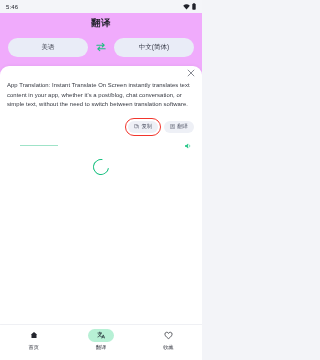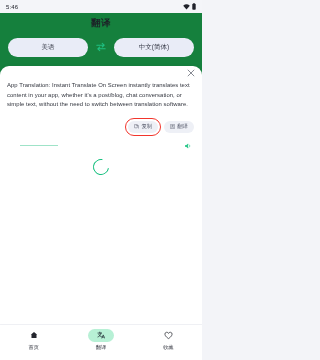--- a/index.html
+++ b/index.html
@@ -5,21 +5,21 @@
   * { box-sizing: border-box; margin: 0; padding: 0; }
   html, body {
     width: 202px; height: 360px;
     background: #f3f4f8;
     font-family: "Liberation Sans", sans-serif;
     overflow: hidden;
   }
   #app {
     position: relative;
     width: 202px; height: 360px;
-    background: #15803d;
+    background: #f0abfc;
     display: flex; flex-direction: column;
   }
 
   
   .statusbar {
     height: 13px; flex: 0 0 13px;
     display: flex; align-items: center; justify-content: space-between;
     padding: 0 6px;
     background: #f4f5f9;
   }

